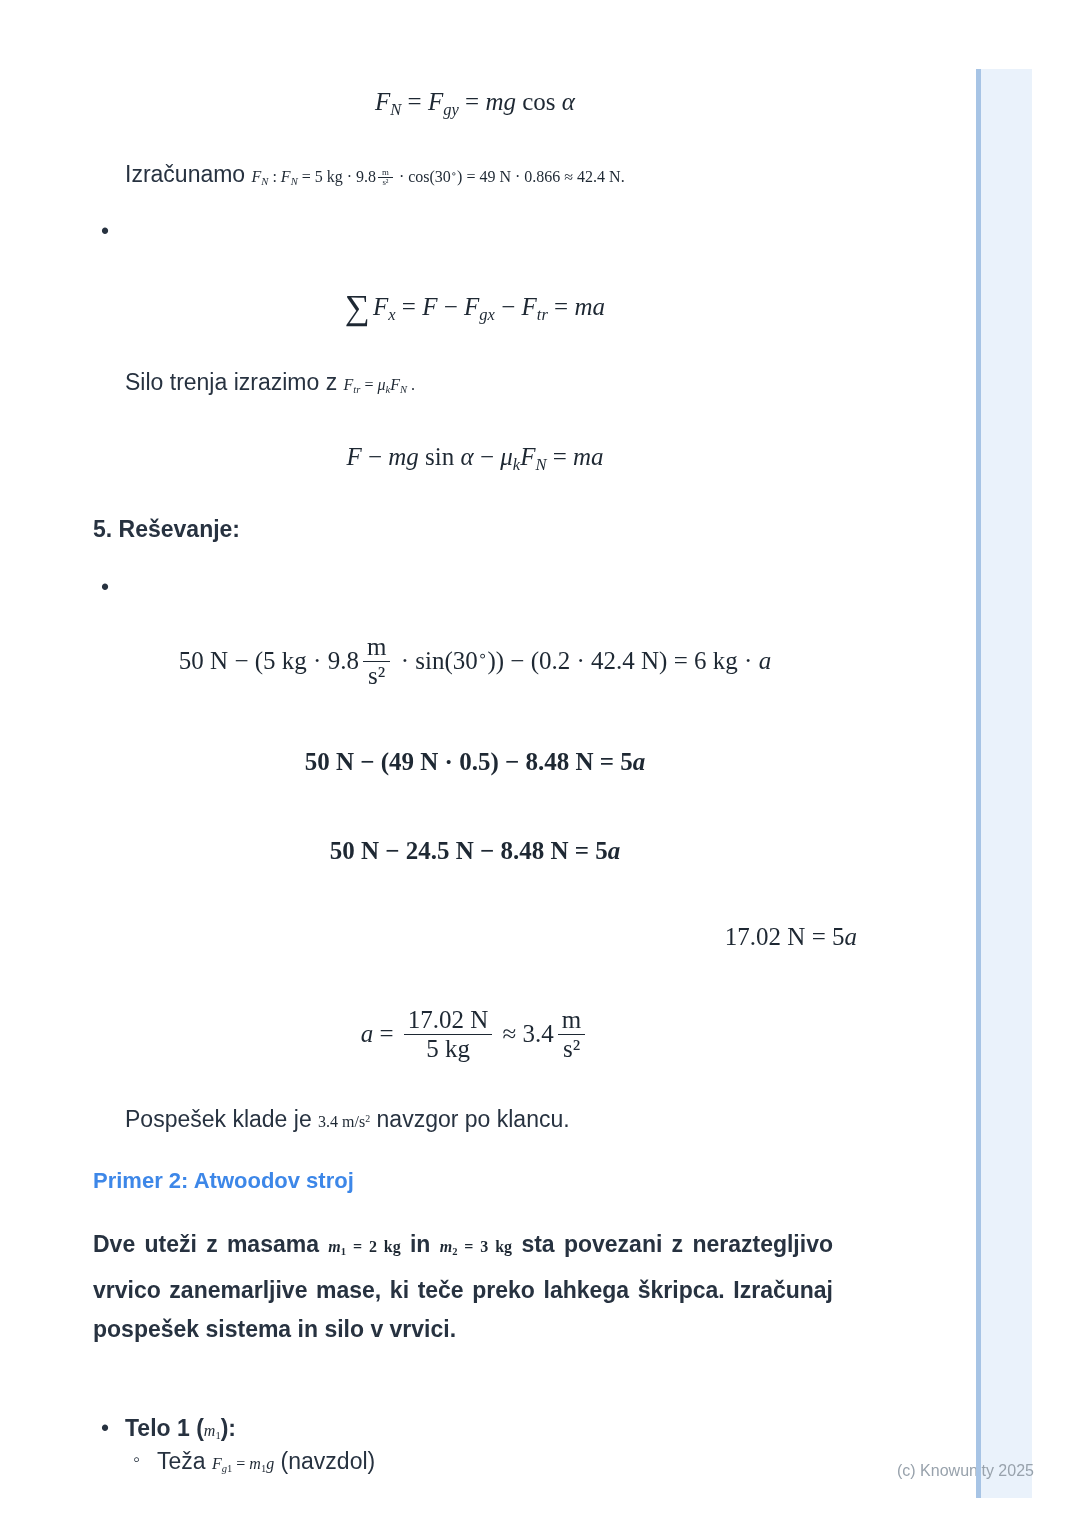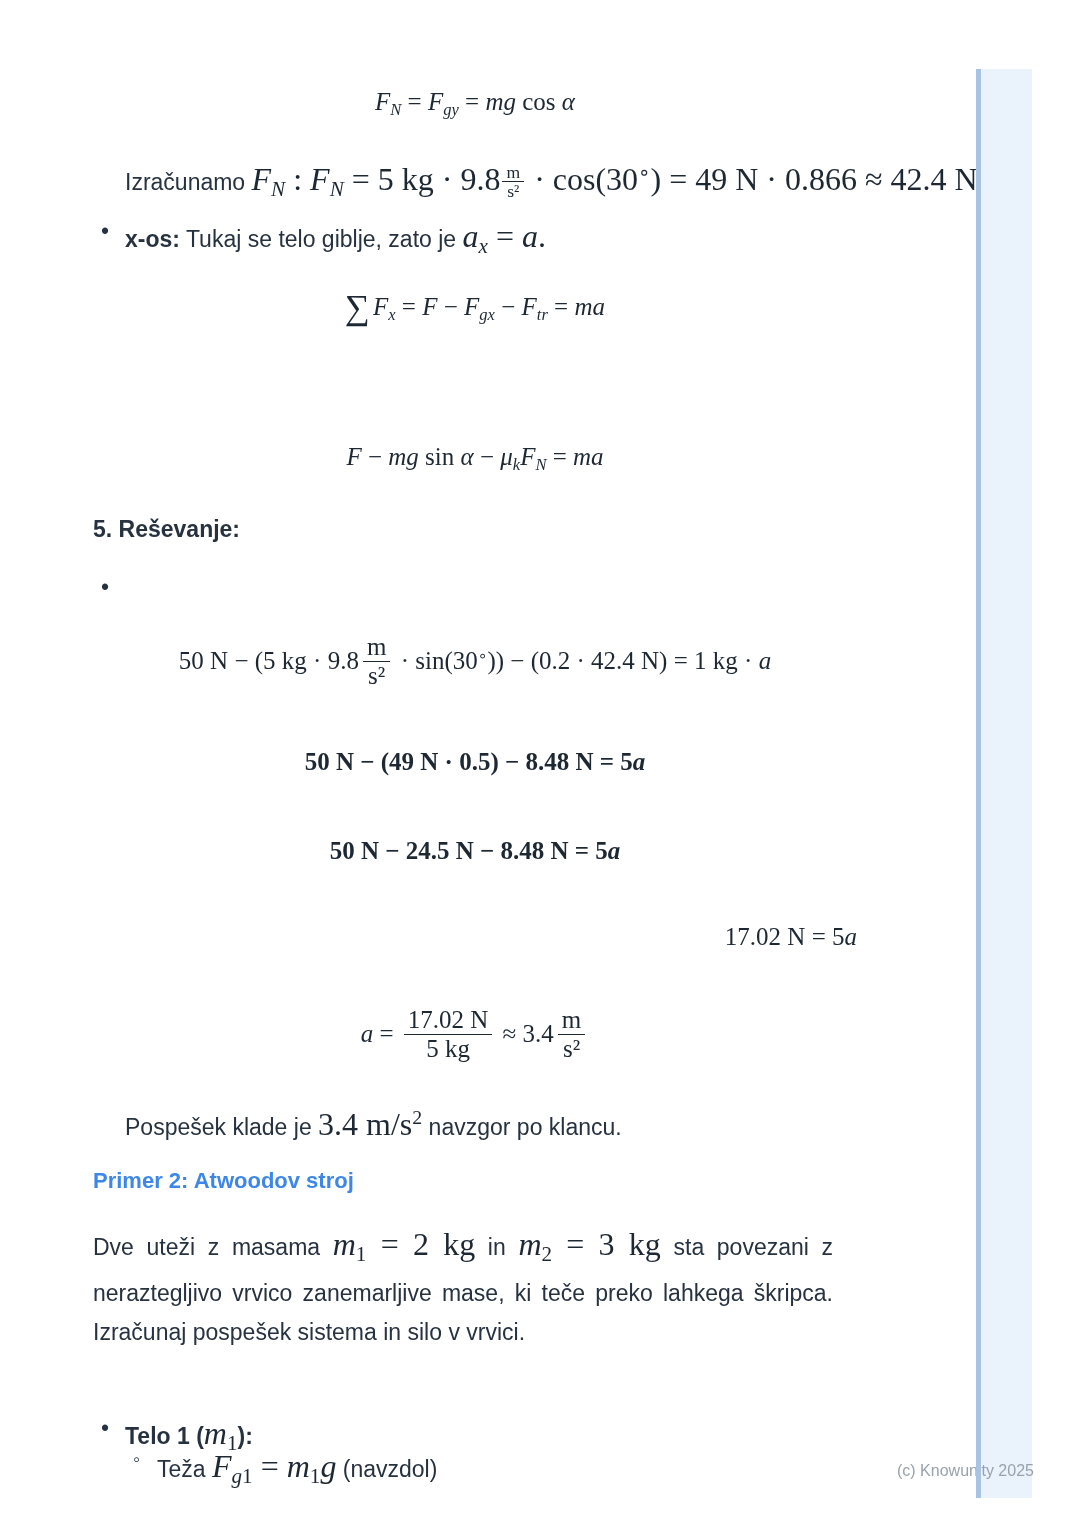--- a/index.html
+++ b/index.html
@@ -10,21 +10,21 @@
   }
   .abs { position:absolute; }
 
   
   .sans   { font-family:"Liberation Sans", sans-serif; font-size:23px; color:#273240; }
   .bold   { font-weight:bold; }
   .h2     { font-family:"Liberation Sans", sans-serif; font-size:22px; font-weight:bold; color:#3d87e8; }
   .muted  { color:#98a2ac; font-size:16px; }
 
   
-  .math   { font-family:"Liberation Serif", serif; color:#1e2833; font-size:32px; }
+  .math   { font-family:"Liberation Serif", serif; color:#1e2833; font-size:16px; }
   .eq     { font-family:"Liberation Serif", serif; color:#1e2833; font-size:25px;
             width:764px; text-align:center; white-space:nowrap; }
   .tok-r  { font-style:normal; }
   .tok-i  { font-style:italic; }
   .tok-sub  { font-size:0.66em; vertical-align:-0.3em; }
   .tok-subi { font-size:0.66em; vertical-align:-0.3em; font-style:italic; }
   .tok-sup  { font-size:0.62em; vertical-align:0.55em; }
   .tok-sum  { font-size:1.4em; vertical-align:-0.12em; padding-right:3px; }
   .frac { display:inline-block; text-align:center; vertical-align:middle;
           transform:translateY(-2px); margin:0 4px; line-height:1.12; }
@@ -53,51 +53,53 @@
   <div id="scroll-thumb" class="abs"></div>
 
   <div class="abs eq" style="left:93px; top:68px;"><span class="tok-i">F</span><span class="tok-subi">N</span><span class="tok-r"> = </span><span class="tok-i">F</span><span class="tok-subi">gy</span><span class="tok-r"> = </span><span class="tok-i">mg</span><span class="tok-r"> cos </span><span class="tok-i">α</span></div>
 
   <div class="abs sans" style="left:125px; top:141px; white-space:nowrap;">
     <span>Izračunamo </span><span class="math"><span class="tok-i">F</span><span class="tok-subi">N</span><span class="tok-r"> : </span><span class="tok-i">F</span><span class="tok-subi">N</span><span class="tok-r"> = 5 kg · 9.8</span><span class="frac sfrac"><span class="num">m</span><span class="den">s²</span></span><span class="tok-r"> · cos(30</span><span class="tok-sup">∘</span><span class="tok-r">) = 49 N · 0.866 ≈ 42.4 N.</span></span>
   </div>
 
   <div class="abs row" style="left:93px; top:198px; width:780px;">
     <span class="marker">•</span>
-    <span class="sans"><span class="bold">x-os:</span><span> Tukaj se telo giblje, zato je </span><span class="math"><span class="tok-i">a</span><span class="tok-subi">x</span><span class="tok-r"> = </span><span class="tok-i">a</span><span class="tok-r">.</span></span></span>
   </div>
 
   <div class="abs eq" style="left:93px; top:268px;"><span class="tok-sum">∑</span><span class="tok-i">F</span><span class="tok-subi">x</span><span class="tok-r"> = </span><span class="tok-i">F</span><span class="tok-r"> − </span><span class="tok-i">F</span><span class="tok-subi">gx</span><span class="tok-r"> − </span><span class="tok-i">F</span><span class="tok-subi">tr</span><span class="tok-r"> = </span><span class="tok-i">ma</span></div>
 
+  <div class="abs sans" style="left:125px; top:349px; white-space:nowrap;">
+    <span>Silo trenja izrazimo z </span><span class="math"><span class="tok-i">F</span><span class="tok-subi">tr</span><span class="tok-r"> = </span><span class="tok-i">μ</span><span class="tok-subi">k</span><span class="tok-i">F</span><span class="tok-subi">N</span><span class="tok-r"> .</span></span>
+  </div>
 
   <div class="abs eq" style="left:93px; top:423px;"><span class="tok-i">F</span><span class="tok-r"> − </span><span class="tok-i">mg</span><span class="tok-r"> sin </span><span class="tok-i">α</span><span class="tok-r"> − </span><span class="tok-i">μ</span><span class="tok-subi">k</span><span class="tok-i">F</span><span class="tok-subi">N</span><span class="tok-r"> = </span><span class="tok-i">ma</span></div>
 
   <div class="abs sans bold" style="left:93px; top:496px;">5. Reševanje:</div>
 
   <div class="abs row" style="left:93px; top:554px; width:780px;">
     <span class="marker">•</span>
   </div>
 
-  <div class="abs eq" style="left:93px; top:615px;"><span class="tok-r">50 N − (5 kg · 9.8</span><span class="frac"><span class="num">m</span><span class="den">s²</span></span><span class="tok-r"> · sin(30</span><span class="tok-sup">∘</span><span class="tok-r">)) − (0.2 · 42.4 N) = 1 kg · </span><span class="tok-i">a</span></div>
+  <div class="abs eq" style="left:93px; top:615px;"><span class="tok-r">50 N − (5 kg · 9.8</span><span class="frac"><span class="num">m</span><span class="den">s²</span></span><span class="tok-r"> · sin(30</span><span class="tok-sup">∘</span><span class="tok-r">)) − (0.2 · 42.4 N) = 6 kg · </span><span class="tok-i">a</span></div>
 
   <div class="abs eq" style="left:93px; top:728px;font-weight:bold;"><span class="tok-r">50 N − (49 N · 0.5) − 8.48 N = 5</span><span class="tok-i">a</span></div>
 
   <div class="abs eq" style="left:93px; top:817px;font-weight:bold;"><span class="tok-r">50 N − 24.5 N − 8.48 N = 5</span><span class="tok-i">a</span></div>
 
   <div class="abs eq" style="left:93px; top:903px;text-align:right;"><span class="tok-r">17.02 N = 5</span><span class="tok-i">a</span></div>
 
   <div class="abs eq" style="left:93px; top:988px;"><span class="tok-i">a</span><span class="tok-r"> = </span><span class="frac"><span class="num">17.02 N</span><span class="den">5 kg</span></span><span class="tok-r"> ≈ 3.4</span><span class="frac"><span class="num">m</span><span class="den">s²</span></span></div>
 
   <div class="abs sans" style="left:125px; top:1086px; white-space:nowrap;">
     <span>Pospešek klade je </span><span class="math"><span class="tok-r">3.4 m/s</span><span class="tok-sup">2</span></span><span> navzgor po klancu.</span>
   </div>
 
   <div class="abs h2" style="left:93px; top:1148px;">Primer 2: Atwoodov stroj</div>
 
-  <div class="abs sans justify" style="left:93px; top:1205px; width:740px;">
+  <div class="abs sans justify" style="left:93px; top:1205px; width:740px;font-weight:bold;">
     <span>Dve uteži z masama </span><span class="math"><span class="tok-i">m</span><span class="tok-sub">1</span><span class="tok-r"> = 2 kg</span></span><span> in </span><span class="math"><span class="tok-i">m</span><span class="tok-sub">2</span><span class="tok-r"> = 3 kg</span></span><span> sta povezani z neraztegljivo vrvico zanemarljive mase, ki teče preko lahkega škripca. Izračunaj pospešek sistema in silo v vrvici.</span>
   </div>
 
 
   <div class="abs row" style="left:93px; top:1395px; width:780px;">
     <span class="marker">•</span>
     <span class="sans bold"><span>Telo 1 (</span><span class="math" style="font-weight:normal;"><span class="tok-i">m</span><span class="tok-sub">1</span></span><span>):</span></span>
   </div>
 
   <div class="abs row" style="left:133px; top:1428px; width:740px;">

